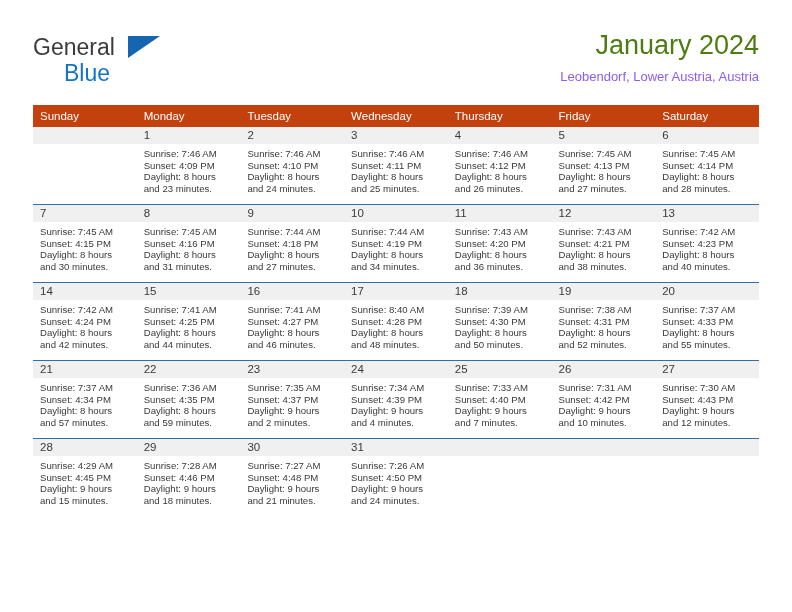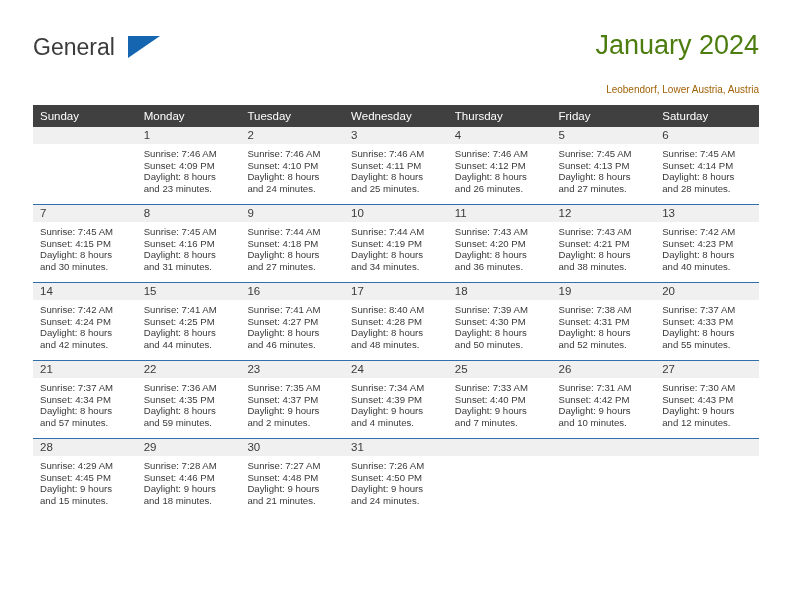--- a/index.html
+++ b/index.html
@@ -71,38 +71,38 @@
     top: 0;
     text-align: right;
   }
   .cal-title {
     font-size: 27px;
     color: #4d7c0f;
     line-height: 34px;
     white-space: nowrap;
   }
   .cal-subtitle {
-    font-size: 10px;
-    color: #a16207;
+    font-size: 13px;
+    color: #8b5cf6;
     line-height: 22px;
-    margin-top: 17px;
+    margin-top: 4px;
     white-space: nowrap;
   }
 
   
   .calendar {
     position: absolute;
     left: 33px;
     top: 105px;
     width: 726px;
     border-collapse: collapse;
     table-layout: fixed;
   }
   .calendar th {
-    background: #404040;
+    background: #c2410c;
     color: #ffffff;
     font-size: 11.5px;
     font-weight: normal;
     text-align: left;
     padding: 5px 0 5px 7px;
     height: 12px;
     border: none;
   }
   .calendar td {
     vertical-align: top;
@@ -141,20 +141,21 @@
 </head>
 <body>
 
 <div class="page">
 
   <div class="header">
 
     <div class="brand">
       <div class="brand-line1">General</div>
       <div class="brand-triangle"></div>
+      <div class="brand-line2">Blue</div>
     </div>
 
     <div class="title-block">
       <div class="cal-title">January 2024</div>
       <div class="cal-subtitle">Leobendorf, Lower Austria, Austria</div>
     </div>
 
   </div>
 
   <table class="calendar">

